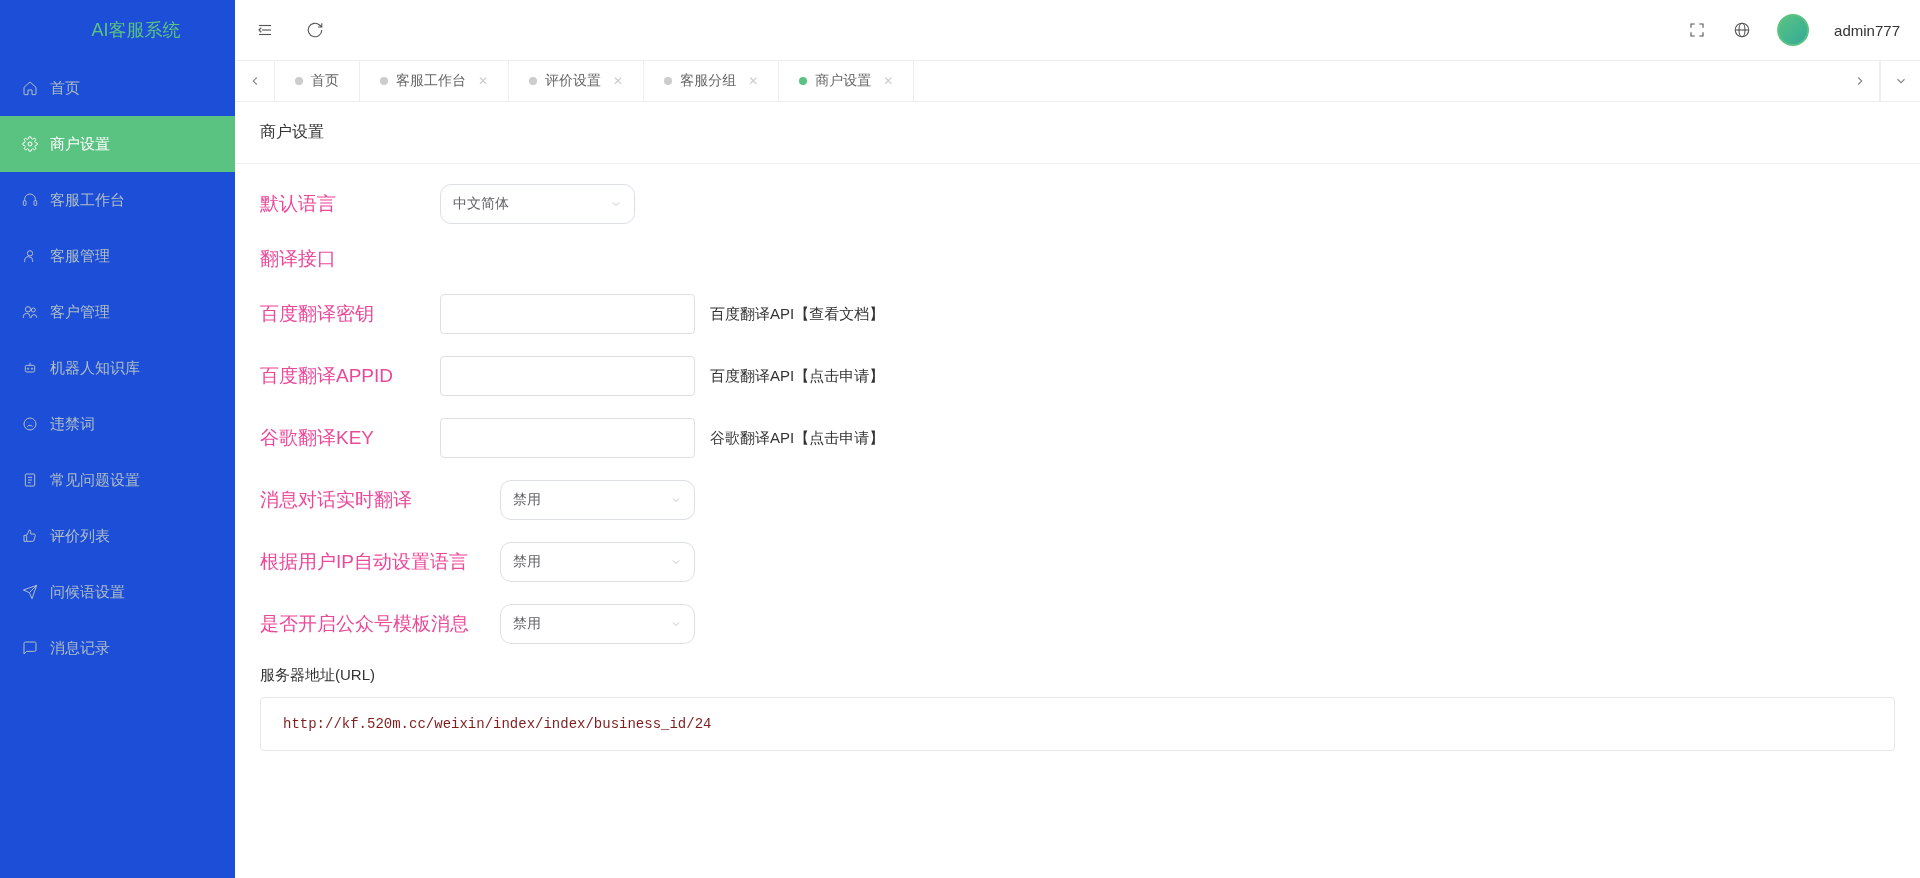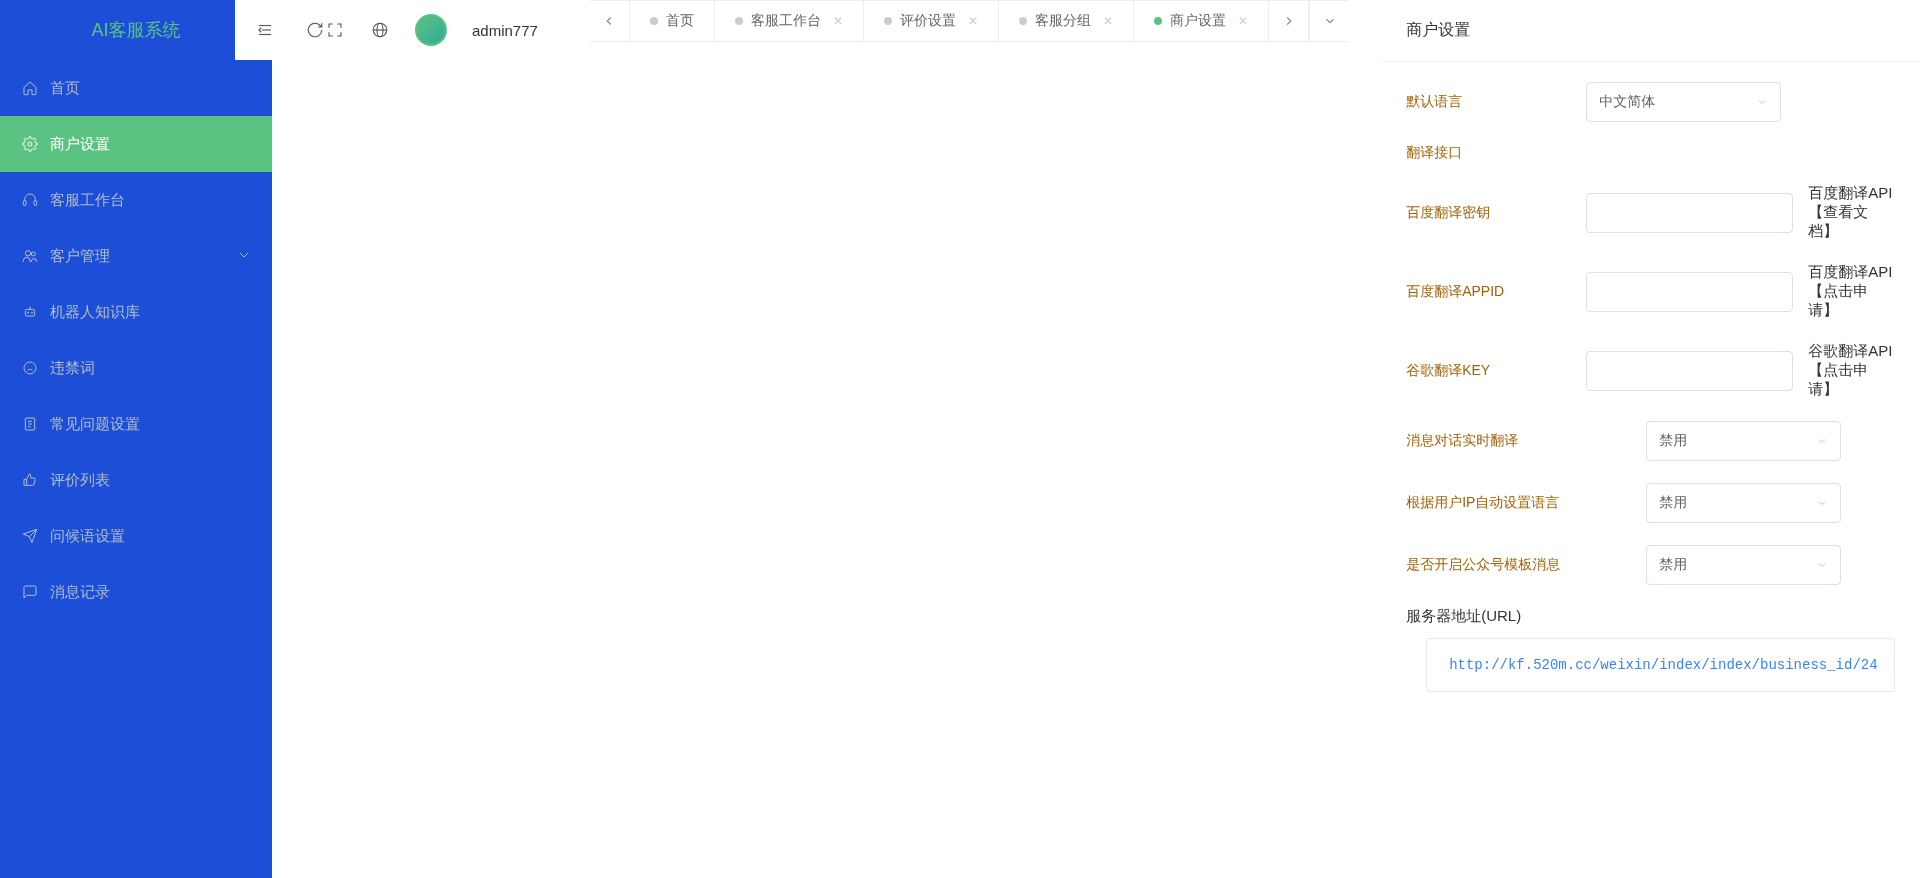--- a/index.html
+++ b/index.html
@@ -9,21 +9,21 @@
 .sidebar { position: fixed; left: 0; top: 0; width: 272px; height: 100%; background: #1d4ed8; color: #b0bec5; overflow-y: auto; }
 .logo { height: 60px; display: flex; align-items: center; justify-content: center; color: #409eff; font-size: 18px; }
 .logo span { color: #5ac381; }
 .menu-item { display: flex; align-items: center; height: 56px; padding: 0 20px; cursor: pointer; color: #b0bec5; font-size: 15px; position: relative; }
 .menu-item.active { background: #5ac381; color: #fff; }
 .menu-item .icon { width: 20px; height: 20px; margin-right: 10px; display: inline-flex; align-items: center; justify-content: center; }
 .menu-item .arrow { position: absolute; right: 20px; }
 .menu-item svg { width: 16px; height: 16px; stroke: currentColor; fill: none; stroke-width: 1.5; }
 
 
-.main { position: fixed; left: 235px; top: 0; right: 0; bottom: 0; display: flex; flex-direction: row; gap: 32px; }
+.main { position: fixed; left: 235px; top: 0; right: 0; bottom: 0; display: flex; flex-direction: column; }
 .topbar { height: 60px; display: flex; align-items: center; padding: 0 20px; background: #fff; }
 .topbar-left { display: flex; align-items: center; gap: 30px; }
 .topbar-right { margin-left: auto; display: flex; align-items: center; gap: 25px; }
 .topbar .icon-btn { width: 20px; height: 20px; cursor: pointer; display: inline-flex; align-items: center; justify-content: center; color: #555; }
 .topbar svg { width: 18px; height: 18px; stroke: currentColor; fill: none; stroke-width: 1.5; }
 .avatar { width: 32px; height: 32px; border-radius: 50%; background: linear-gradient(135deg,#5ac381,#3a9); display:inline-block; border:2px solid #5ac381; }
 .username { font-size: 15px; color: #333; }
 
 
 .tabs { height: 42px; display: flex; align-items: stretch; border-top: 1px solid #eee; border-bottom: 1px solid #eee; background: #fff; }
@@ -33,28 +33,28 @@
 .tab .dot { width: 8px; height: 8px; border-radius: 50%; background: #ccc; }
 .tab.active .dot { background: #5ac381; }
 .tab .close { color: #ccc; font-size: 12px; margin-left: 4px; }
 .tabs svg { width: 14px; height: 14px; stroke: currentColor; fill: none; stroke-width: 2; }
 
 
 .content { flex: 1; overflow-y: auto; background: #fff; }
 .page-title { padding: 20px 25px; font-size: 16px; color: #333; border-bottom: 1px solid #f0f0f0; }
 .form { padding: 20px 25px; }
 .form-row { display: flex; align-items: center; margin-bottom: 22px; }
-.form-label { width: 180px; font-size: 14px; color: #a16207; flex-shrink: 0; }
+.form-label { width: 180px; font-size: 19px; color: #ec4899; flex-shrink: 0; }
 .form-select, .form-input { height: 40px; border: 1px solid #dcdfe6; border-radius: 4px; padding: 0 12px; font-size: 14px; color: #606266; background: #fff; outline: none; }
-.form-select { width: 195px; display: flex; align-items: center; justify-content: space-between; cursor: pointer; position: relative; }
+.form-select { width: 195px; display: flex; align-items: center; justify-content: space-between; cursor: pointer; position: relative; border-radius: 11px; }
 .form-select .caret { color: #c0c4cc; }
 .form-input { width: 255px; }
 .form-hint { margin-left: 15px; font-size: 15px; color: #333; }
 .section-label { font-size: 15px; color: #333; margin-bottom: 12px; margin-top: 18px; }
-.url-box { border: 1px solid #e4e7ed; border-radius: 4px; padding: 18px 22px; font-family: "Courier New", monospace; font-size: 14px; color: #3b82f6; background: #fff; margin-left: 20px; }
+.url-box { border: 1px solid #e4e7ed; border-radius: 4px; padding: 18px 22px; font-family: "Courier New", monospace; font-size: 14px; color: #7f1d1d; background: #fff; }
 svg.caret { width: 12px; height: 12px; stroke: #c0c4cc; fill: none; stroke-width: 2; }
 </style>
 </head>
 <body>
 
 <div class="sidebar">
   <div class="logo">
       <span>AI客服系统</span>
     </div>
 
@@ -81,20 +81,32 @@
     <span class="icon">
         <svg viewBox="0 0 24 24">
           <path d="M4 13v-2a8 8 0 0116 0v2"></path>
           <rect x="2" y="13" width="4" height="7" rx="1"></rect>
           <rect x="18" y="13" width="4" height="7" rx="1"></rect>
         </svg>
       </span>
     <span>客服工作台</span>
   </div>
 
+  <div class="menu-item">
+    <span class="icon">
+        <svg viewBox="0 0 24 24">
+          <circle cx="12" cy="8" r="4"></circle>
+          <path d="M4 21v-2a6 6 0 0112 0v2"></path>
+        </svg>
+      </span>
+    <span>客服管理</span>
+    <span class="arrow"><svg viewBox="0 0 24 24">
+          <polyline points="6 9 12 15 18 9"></polyline>
+        </svg></span>
+  </div>
 
   <div class="menu-item">
     <span class="icon">
         <svg viewBox="0 0 24 24">
           <circle cx="9" cy="8" r="4"></circle>
           <path d="M2 21v-2a5 5 0 0110 0v2"></path>
           <circle cx="17" cy="9" r="3"></circle>
           <path d="M14 21v-1a4 4 0 018 0v1"></path>
         </svg>
       </span>

